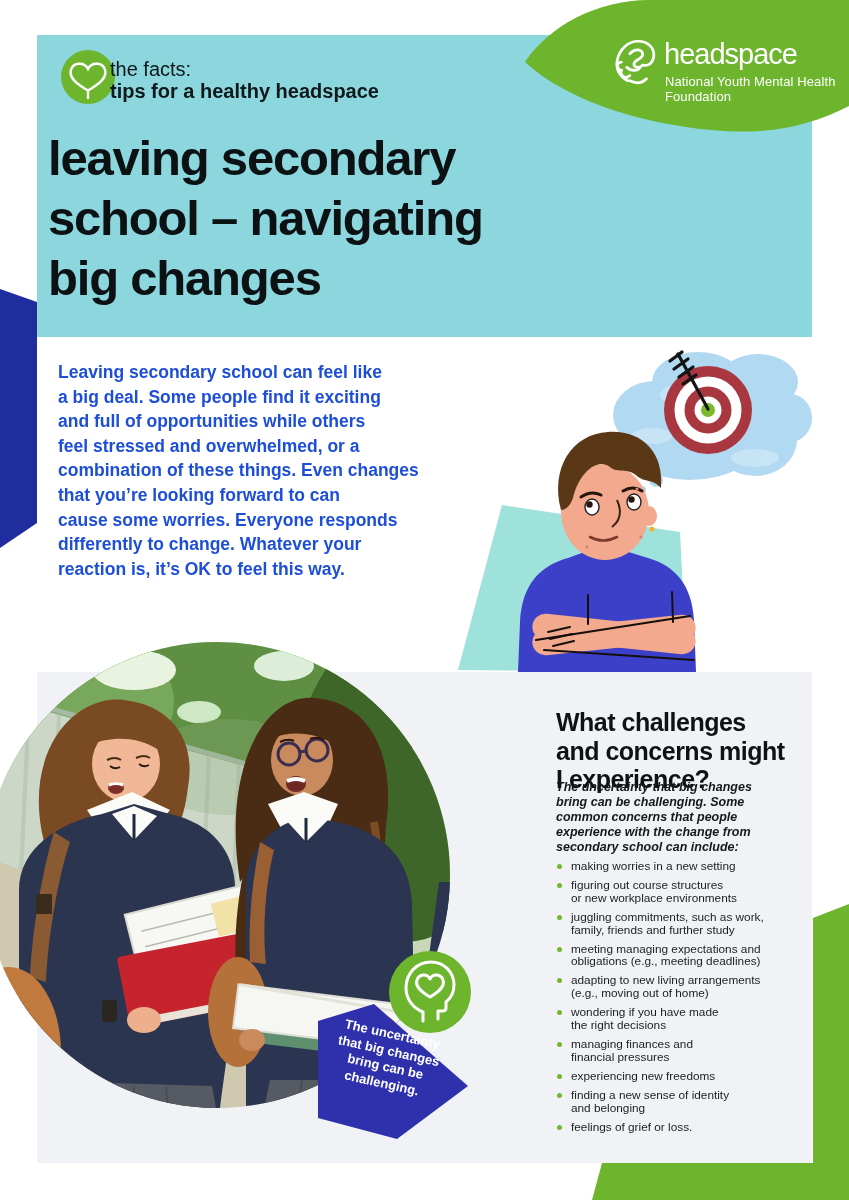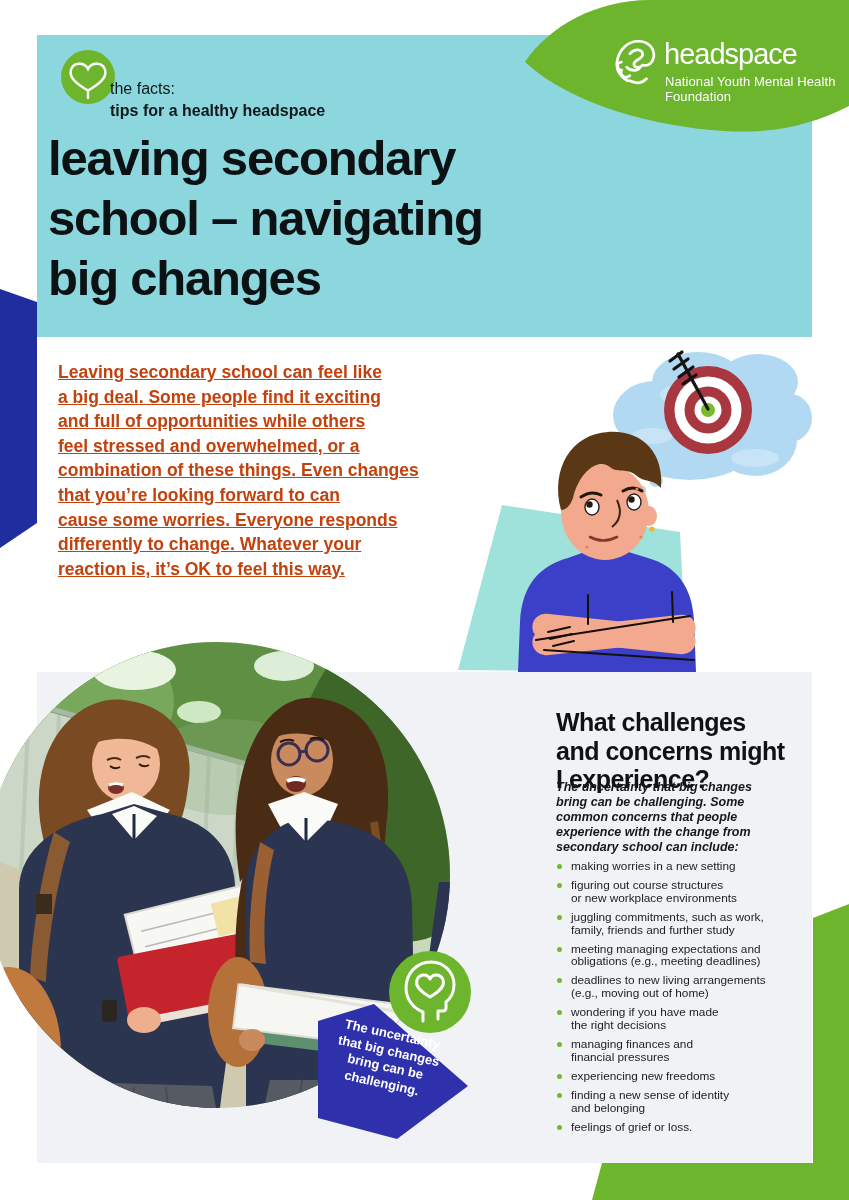--- a/index.html
+++ b/index.html
@@ -4,36 +4,36 @@
 <style>
   html,body{margin:0;padding:0;background:#fff;}
   .page{position:relative;width:849px;height:1200px;overflow:hidden;background:#fff;
         font-family:"Liberation Sans",sans-serif;color:var(--ink);}
   .abs{position:absolute;}
   .pre{white-space:pre-line;}
 
   
   .banner{left:37px;top:35px;width:775px;height:302px;background:var(--teal);}
   .facts-circle{left:61px;top:50px;width:54px;height:54px;border-radius:50%;background:var(--green);}
-  .eyebrow{left:110px;top:58px;font-size:16px;line-height:22px;color:#10181b;margin-top:20px;}
+  .eyebrow{left:110px;top:58px;font-size:20px;line-height:22px;color:#10181b;}
   .eyebrow b{display:block;font-weight:700;}
   .title{left:48px;top:128px;font-size:49px;line-height:60px;font-weight:800;
          letter-spacing:-1.2px;color:#0c1114;}
 
   
   .leaf{left:519px;top:0;width:330px;height:140px;}
   .wordmark{left:664px;top:38px;font-size:29px;font-weight:400;color:#fff;letter-spacing:-1px;}
   .tagline{left:665px;top:74px;font-size:13px;font-weight:400;color:#fff;letter-spacing:.1px;}
   .logo-icon{left:611px;top:35px;width:48px;height:52px;}
 
   
   .left-chevron{left:0;top:289px;width:37px;height:259px;}
 
   
-  .intro{left:58px;top:360px;font-size:17.5px;line-height:24.6px;font-weight:700;color:#c2410c;text-decoration:underline;}
+  .intro{left:58px;top:360px;font-size:17.5px;line-height:24.6px;font-weight:700;color:#1d4ed8;}
 
   
   .panel{left:37px;top:672px;width:775px;height:491px;background:var(--panel);}
   .green-corner{left:560px;top:875px;width:289px;height:325px;}
 
   
   .illo{left:440px;top:340px;width:372px;height:332px;}
 
   
   .photo{left:-16px;top:642px;width:466px;height:466px;border-radius:50%;overflow:hidden;}
@@ -328,21 +328,21 @@
 experience with the change from
 secondary school can include:</div>
   <ul class="abs bullets">
     <li class="pre">making worries in a new setting</li>
     <li class="pre">figuring out course structures
 or new workplace environments</li>
     <li class="pre">juggling commitments, such as work,
 family, friends and further study</li>
     <li class="pre">meeting managing expectations and
 obligations (e.g., meeting deadlines)</li>
-    <li class="pre">deadlines to new living arrangements
+    <li class="pre">adapting to new living arrangements
 (e.g., moving out of home)</li>
     <li class="pre">wondering if you have made
 the right decisions</li>
     <li class="pre">managing finances and
 financial pressures</li>
     <li class="pre">experiencing new freedoms</li>
     <li class="pre">finding a new sense of identity
 and belonging</li>
     <li class="pre">feelings of grief or loss.</li>
   </ul>

